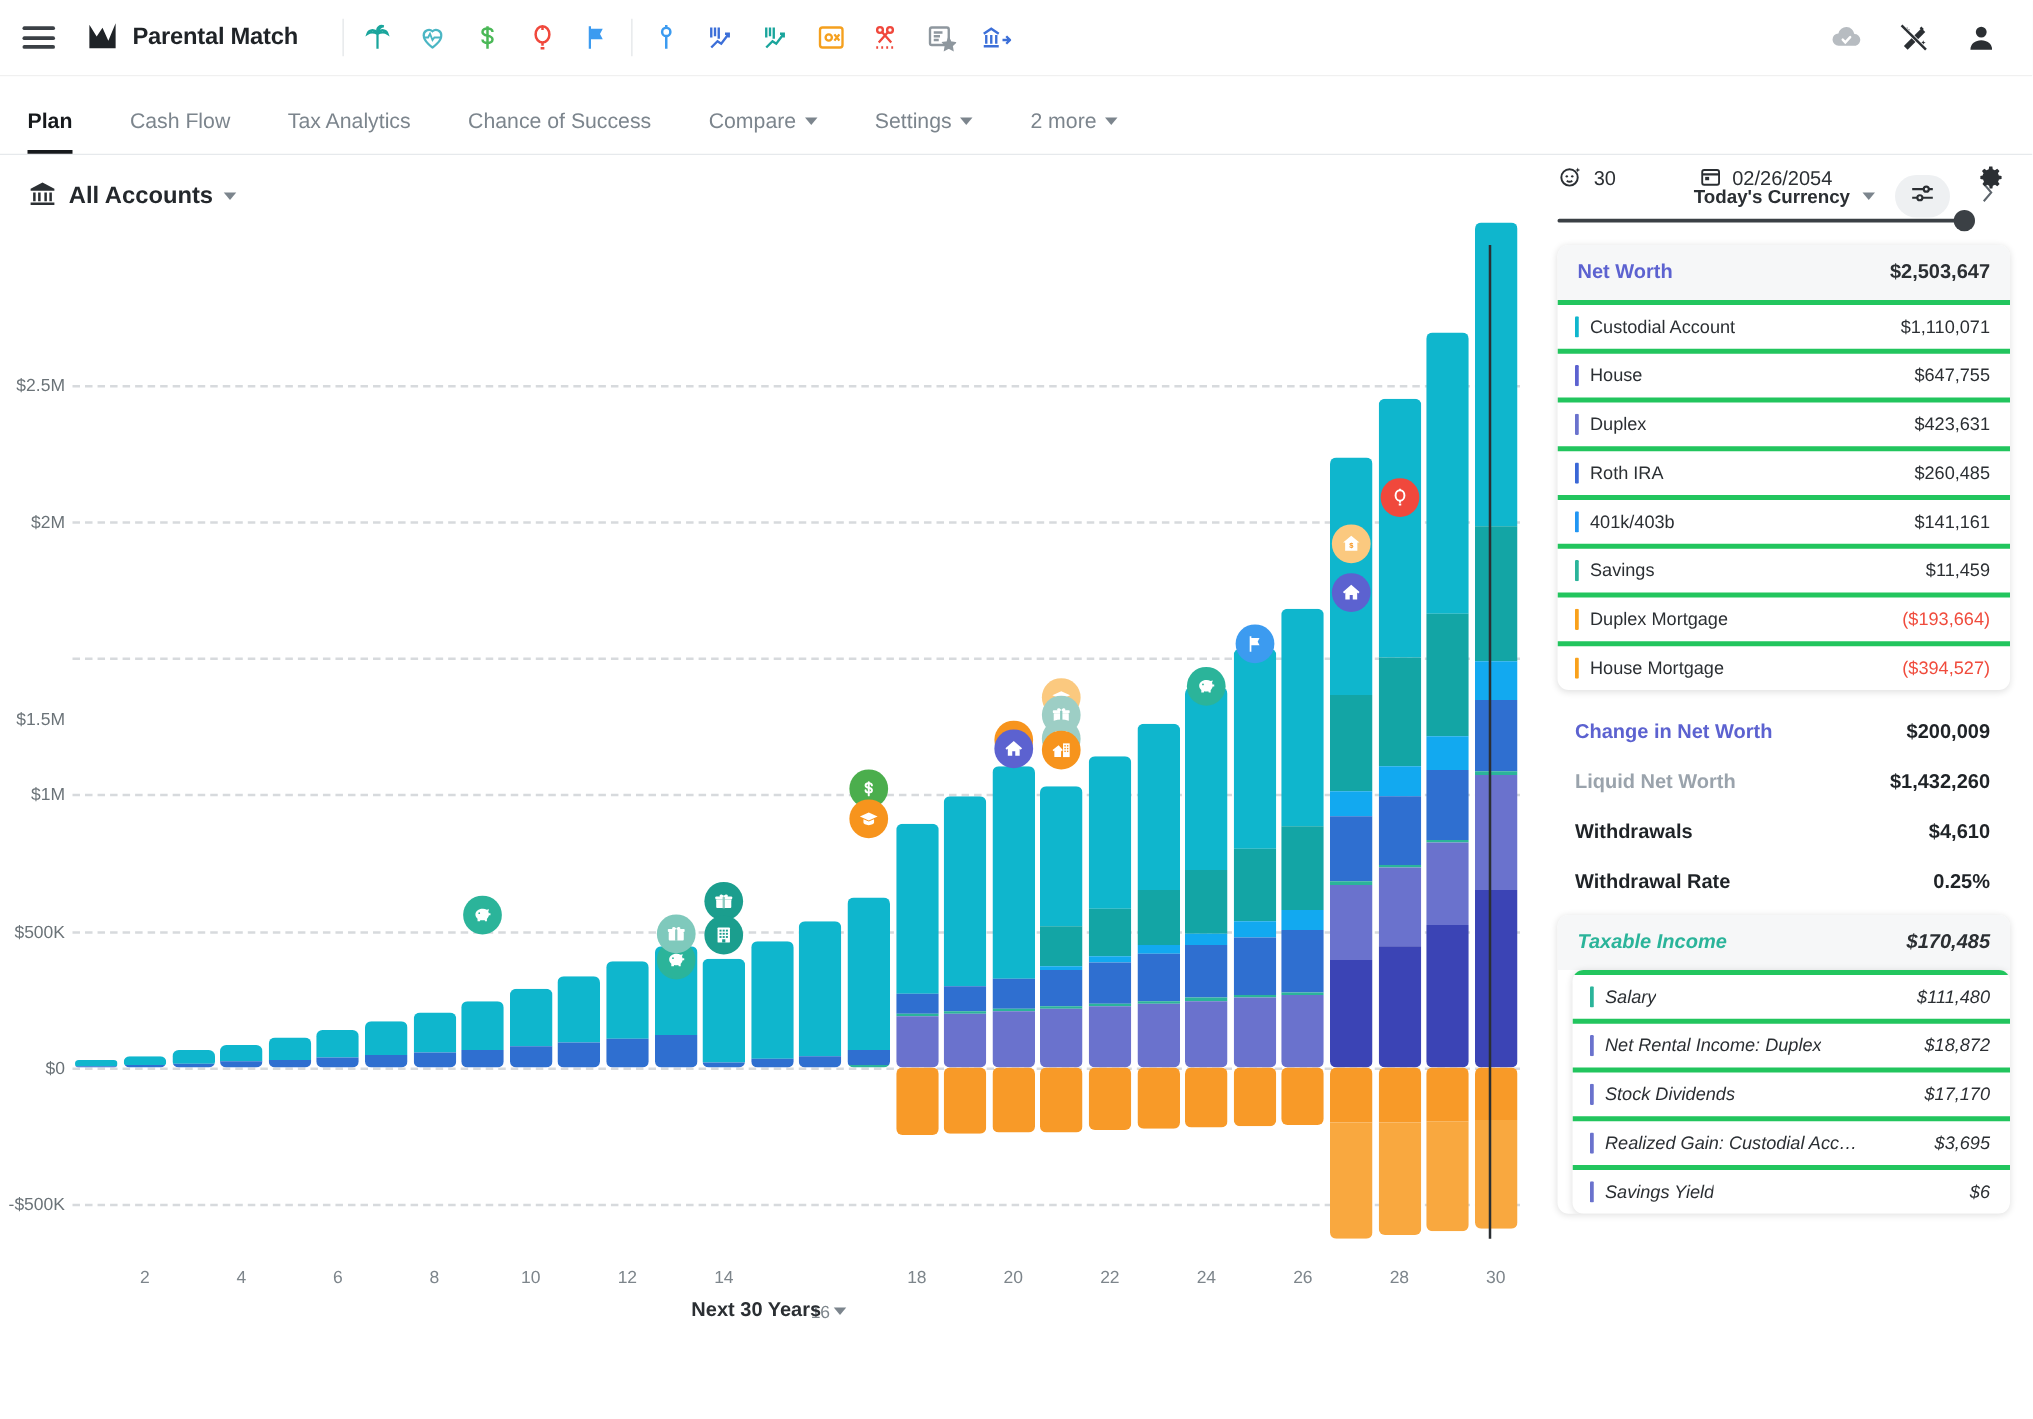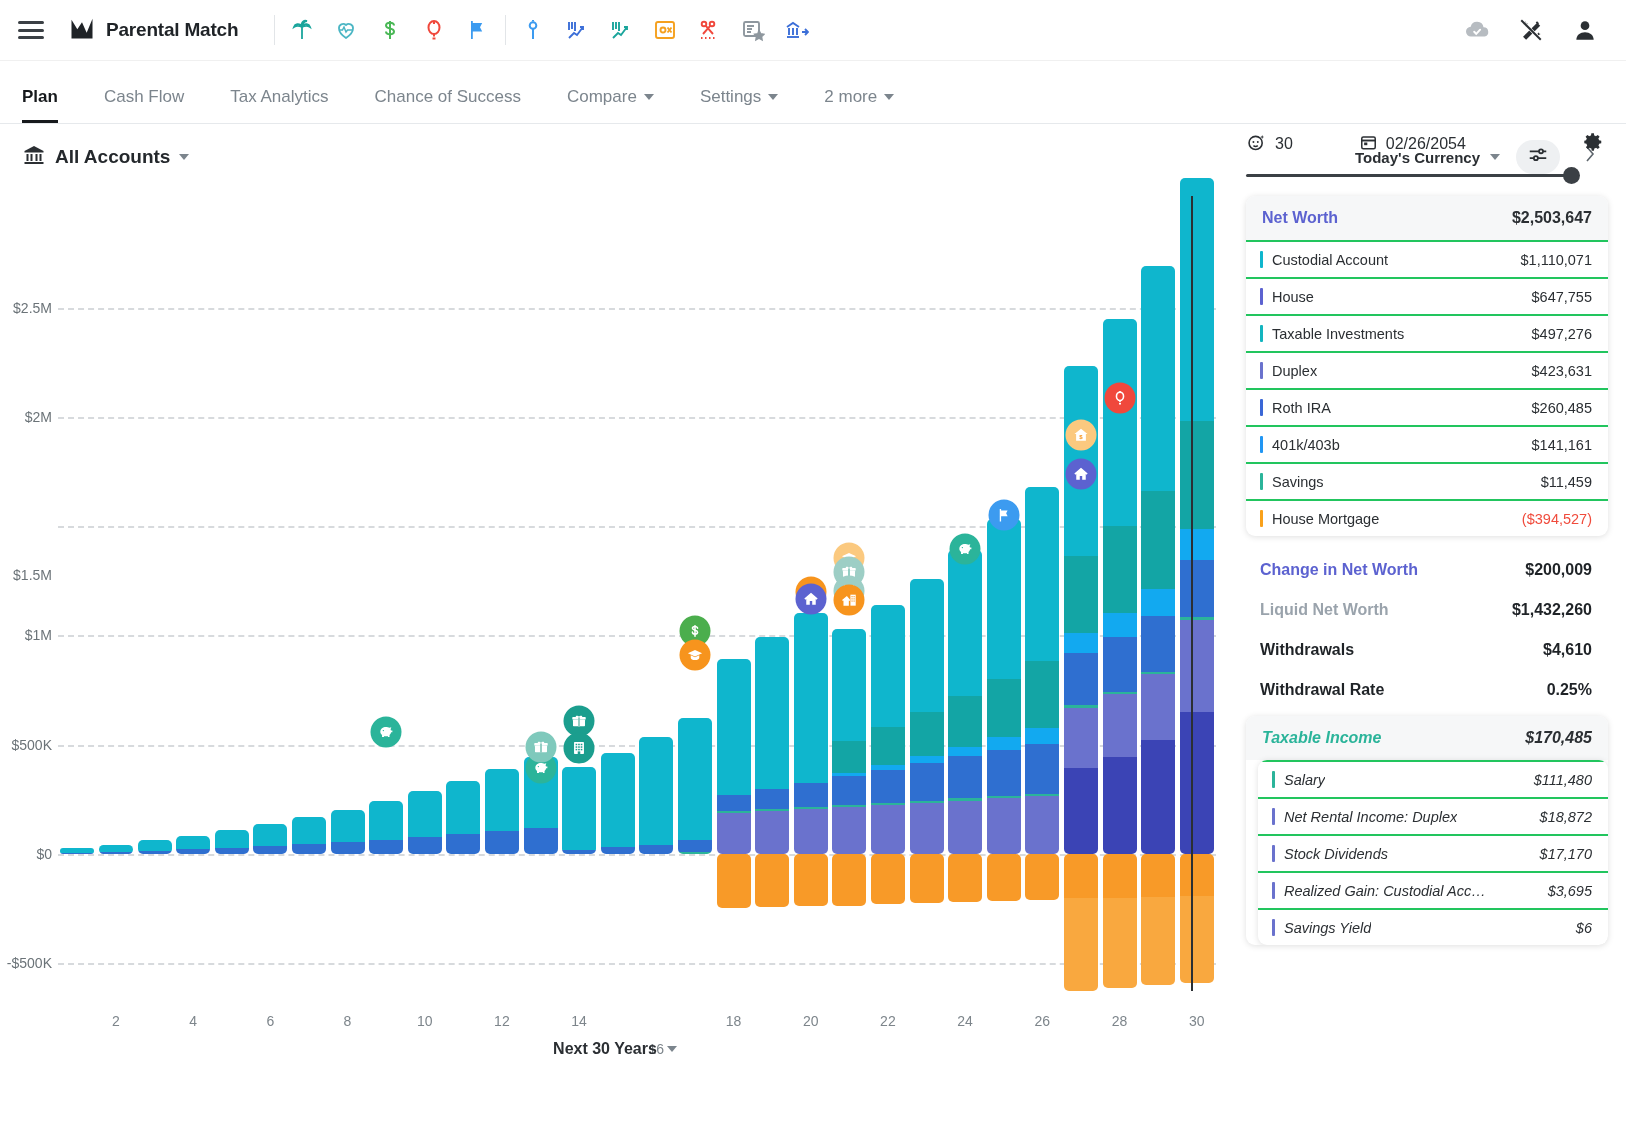--- a/index.html
+++ b/index.html
@@ -93,21 +93,21 @@
                 padding: 0 18px 0 16px; }
   .card { background:#fff; border-radius:9px; box-shadow: 0 1px 6px rgba(0,0,0,0.13); overflow:hidden;
           margin-bottom: 14px; }
   .card-head { display:flex; align-items:center; justify-content:space-between;
                padding: 13px 16px; background:#f6f7f8; }
   .card-head .ttl { font-size:16px; font-weight:bold; }
   .card-head .val { font-size:16px; font-weight:bold; color:#2b2f33; }
   .ttl.nw { color:#5c62d0; }
   .ttl.ti { color:#2bb49a; }
   .row { display:flex; align-items:center; justify-content:space-between;
-         padding: 9px 16px 9px 14px; border-top:2px solid #22c55e; font-size:14.5px; }
+         padding: 9px 16px 9px 14px; border-top:4px solid #22c55e; font-size:14.5px; }
   .row .nm { display:flex; align-items:center; gap:9px; color:#2b2f33; overflow:hidden; white-space:nowrap; }
   .swatch { width:3px; height:17px; border-radius:1px; flex:none; }
   .row .amt { color:#2b2f33; white-space:nowrap; }
   .row .amt.neg { color:#f04b3c; }
   .statrow { display:flex; align-items:center; justify-content:space-between;
              padding: 11px 16px 11px 14px; font-size:16px; }
   .statrow .lbl { font-weight:bold; }
   .statrow .lbl.purple { color:#5c62d0; }
   .statrow .lbl.grey { color:#9aa3ac; }
   .statrow .lbl.dark { color:#1f2327; }
@@ -764,27 +764,20 @@
             <span>Custodial Account</span>
           </span>
           <span class="amt">$1,110,071</span>
         </div>
         <div class="row">
           <span class="nm">
             <span class="swatch" style="background:#5c62d0"></span>
             <span>House</span>
           </span>
           <span class="amt">$647,755</span>
-        </div>
-        <div class="row">
-          <span class="nm">
-            <span class="swatch" style="background:#13b5bf"></span>
-            <span>Taxable Investments</span>
-          </span>
-          <span class="amt">$497,276</span>
         </div>
         <div class="row">
           <span class="nm">
             <span class="swatch" style="background:#6a72cd"></span>
             <span>Duplex</span>
           </span>
           <span class="amt">$423,631</span>
         </div>
         <div class="row">
           <span class="nm">
@@ -799,20 +792,27 @@
             <span>401k/403b</span>
           </span>
           <span class="amt">$141,161</span>
         </div>
         <div class="row">
           <span class="nm">
             <span class="swatch" style="background:#2bb49a"></span>
             <span>Savings</span>
           </span>
           <span class="amt">$11,459</span>
+        </div>
+        <div class="row">
+          <span class="nm">
+            <span class="swatch" style="background:#f9a11b"></span>
+            <span>Duplex Mortgage</span>
+          </span>
+          <span class="amt neg">($193,664)</span>
         </div>
         <div class="row">
           <span class="nm">
             <span class="swatch" style="background:#f9a11b"></span>
             <span>House Mortgage</span>
           </span>
           <span class="amt neg">($394,527)</span>
         </div>
       </div>
   </div>

